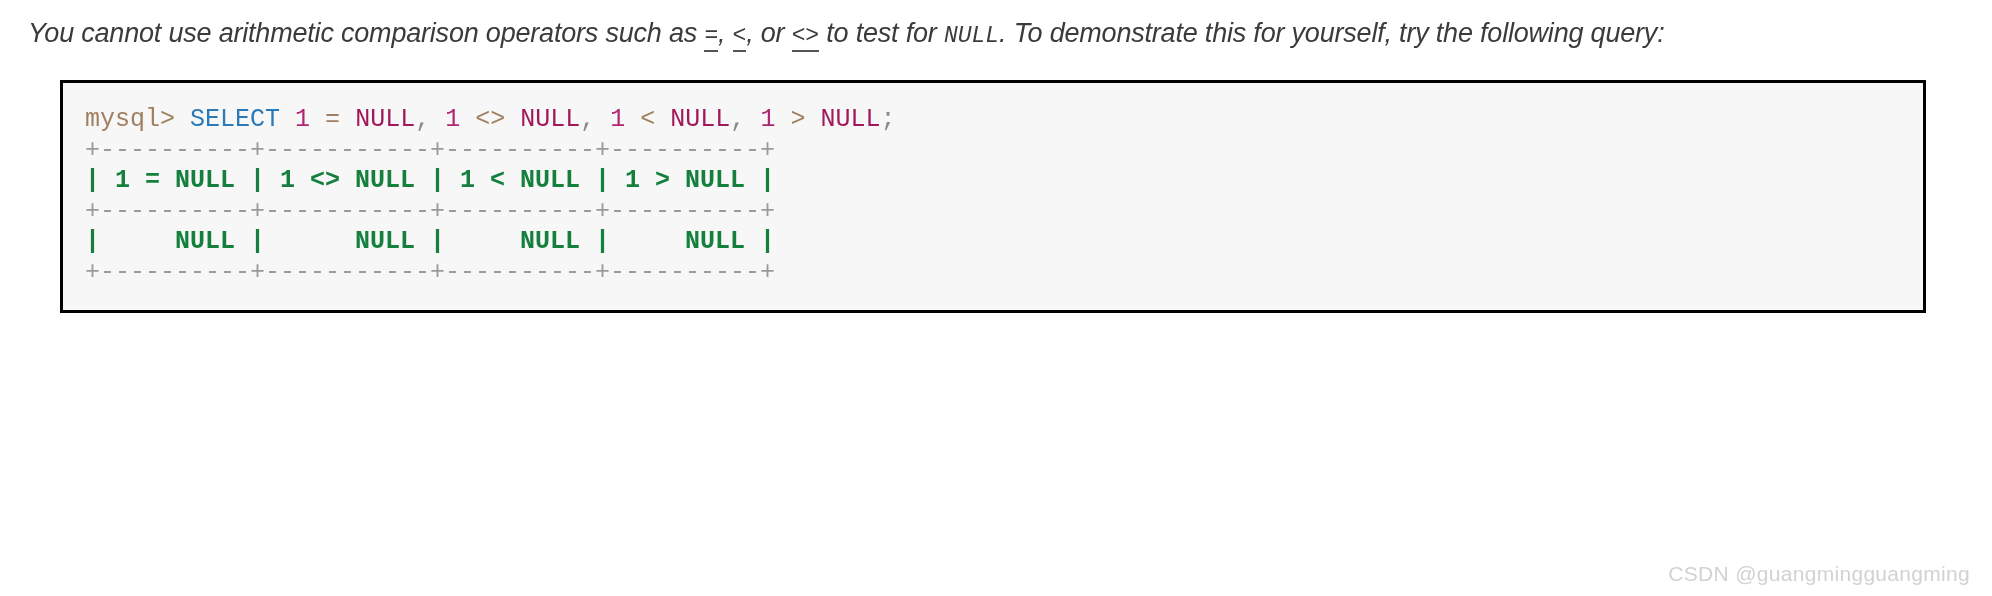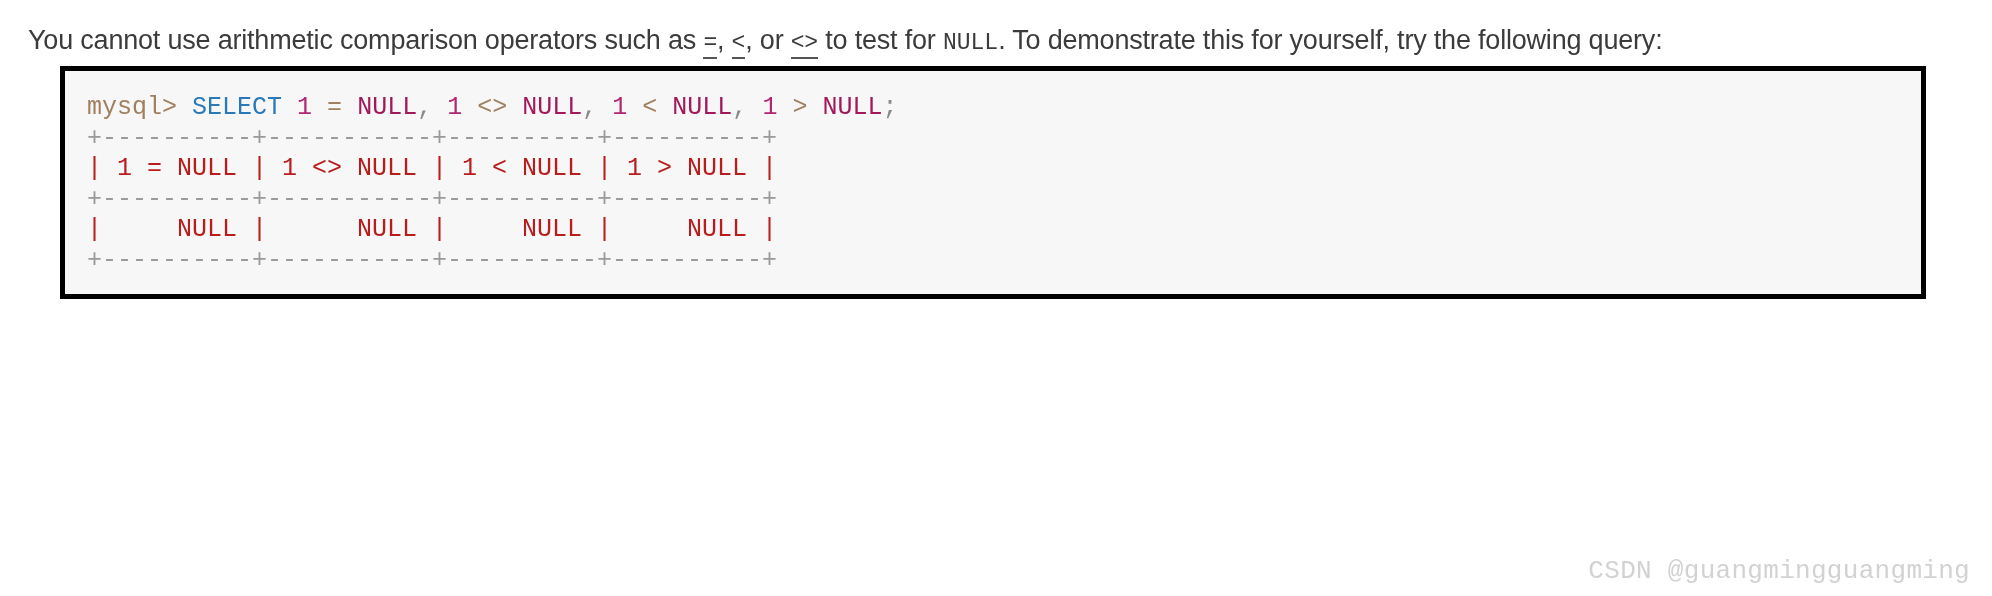--- a/index.html
+++ b/index.html
@@ -21,24 +21,25 @@
     left: 0; top: 0;
     width: 1992px;
     height: 596px;
   }
 
   
   .para {
     position: absolute;
     font-family: "Liberation Sans", sans-serif;
     font-size: 27px;
-    line-height: 48px;
+    line-height: 34px;
     color: #3b3b3b;
     letter-spacing: -0.2px;
     white-space: nowrap;
+    font-style: italic;
   }
   .para-intro { left: 28px; top: 16px; }
   .para-because { left: 28px; top: 450px; }
   .para-inmysql { left: 28px; top: 514px; }
 
   
   .mono-inline {
     font-family: "Liberation Mono", "DejaVu Sans Mono", monospace;
     font-size: 23px;
     color: #3b3b3b;
@@ -50,25 +51,25 @@
     font-size: 23px;
     color: #3b3b3b;
     border-bottom: 2px solid #555555;
     padding-bottom: 1px;
   }
 
   
   .codeblock {
     position: absolute;
     left: 60px;
-    top: 66px;
+    top: 80px;
     width: 1866px;
     height: 233px;
     background: #f7f7f7;
-    border: 5px solid #000000;
+    border: 3px solid #000000;
     box-sizing: border-box;
     overflow: hidden;
   }
   .code-pre {
     margin: 0;
     padding: 22px 0 0 22px;
     font-family: "Liberation Mono", "DejaVu Sans Mono", monospace;
     font-size: 25px;
     line-height: 30.5px;
     white-space: pre;
@@ -77,30 +78,30 @@
   .code-line { display: block; height: 30.5px; }
 
   
   .tok-prompt   { color: #a08060; }
   .tok-keyword  { color: #2a7ab9; }
   .tok-number   { color: #b02670; }
   .tok-null     { color: #a2195b; }
   .tok-operator { color: #a08060; }
   .tok-punct    { color: #8a8a8a; }
   .tok-plain    { color: #6b6b6b; }
-  .tok-tablecell{ color: #b91c1c; }
+  .tok-tablecell{ color: #15803d; font-weight: bold; }
   .tok-rule     { color: #9a9a9a; }
 
   
   .watermark {
     position: absolute;
     right: 22px;
     bottom: 10px;
-    font-family: Liberation Mono, monospace;
-    font-size: 26px;
+    font-family: Liberation Sans, sans-serif;
+    font-size: 21px;
     color: #d2d2d2;
     white-space: nowrap;
     letter-spacing: 0.3px;
   }
 </style>
 </head>
 <body>
 
 <div class="page">
 

